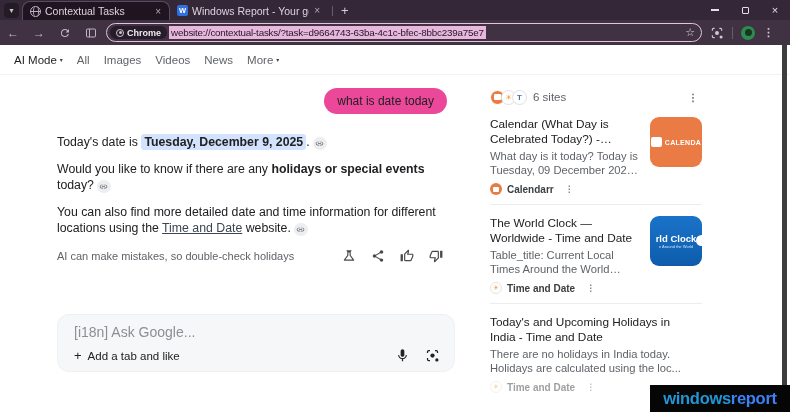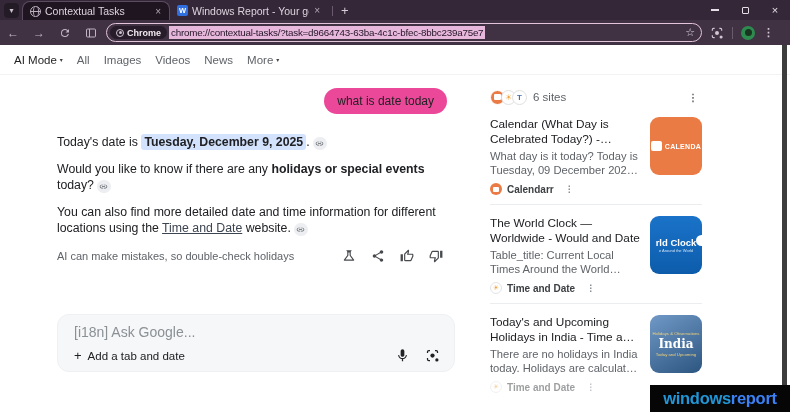--- a/index.html
+++ b/index.html
@@ -90,21 +90,21 @@
   .card-title { font-size:11.8px; line-height:14.5px; color:#202124; margin-bottom:4px; display:-webkit-box; -webkit-line-clamp:2; -webkit-box-orient:vertical; overflow:hidden; }
   .card-snippet { font-size:11.2px; line-height:13.5px; color:#5f6368; margin-bottom:6px; display:-webkit-box; -webkit-line-clamp:2; -webkit-box-orient:vertical; overflow:hidden; }
   .card-src { display:flex; align-items:center; gap:5px; }
   .card-src.faded { opacity:.5; }
   .src-fav { width:12px; height:12px; border-radius:50%; display:flex; align-items:center; justify-content:center; flex-shrink:0; }
   .src-fav.orange { background:#eb7b44; }
   .src-fav.orange::after { content:""; width:6px; height:5px; background:#fff; border-radius:1px; }
   .src-fav.sun { background:#fff; border:1px solid #e4e4e4; color:#f0a23c; font-size:7px; }
   .src-name { font-size:10px; color:#3c4043; font-weight:bold; }
   .card-kebab { color:#80868b; font-size:9px; font-weight:bold; margin-left:6px; }
-  .thumb { width:52px; height:58px; border-radius:9px; flex-shrink:0; overflow:hidden; position:relative; display:flex; flex-direction:column; align-items:center; justify-content:center;text-align:center; }
+  .thumb { width:52px; height:50px; border-radius:9px; flex-shrink:0; overflow:hidden; position:relative; display:flex; flex-direction:column; align-items:center; justify-content:center;text-align:center; }
   .thumb-cal { background:#eb7b44; flex-direction:row; gap:3px; }
   .cal-glyph { width:11px; height:10px; background:#fff; border-radius:2px; flex-shrink:0; }
   .thumb-cal-label { color:#fff; font-weight:bold; font-size:7px; letter-spacing:.3px; white-space:nowrap; }
   .thumb-wc { background:linear-gradient(180deg,#1a73c9,#0d5cab); }
   .wc-label { color:#fff; font-weight:bold; font-size:9.5px; white-space:nowrap; }
   .wc-sub { color:#cfe2f5; font-size:4px; white-space:nowrap; }
   .wc-notch { position:absolute; right:-5px; top:19px; width:11px; height:11px; border-radius:50%; background:#fff; }
   .thumb-in { background:linear-gradient(150deg,#7199c7,#2c5580); gap:1px; }
   .in-top,.in-sub { color:#f0d27a; font-size:4.3px; white-space:nowrap; }
   .in-label { color:#fff; font-family:"DejaVu Serif",serif; font-size:12px; font-weight:bold; }
@@ -161,21 +161,21 @@
       <svg width="12" height="12" viewBox="0 0 24 24" fill="none" stroke="#c2b4c4" stroke-width="2">
           <rect x="3" y="4" width="18" height="16" rx="2"></rect>
           <line x1="9" y1="4" x2="9" y2="20"></line>
         </svg>
     </span>
     <div class="omnibox">
       <span class="chip">
         <span class="chip-ico"></span>
         <span>Chrome</span>
       </span>
-      <span class="url">chrome://contextual-tasks/?task=d9664743-63ba-4c1c-bfec-8bbc239a75e7</span>
+      <span class="url">website://contextual-tasks/?task=d9664743-63ba-4c1c-bfec-8bbc239a75e7</span>
       <span class="omni-star">☆</span>
     </div>
     <div class="tb-right">
       <svg width="14" height="14" viewBox="0 0 24 24">
           <path fill="none" stroke="#d3c7d4" stroke-width="2" d="M8 4H6a2 2 0 0 0-2 2v2m0 8v2a2 2 0 0 0 2 2h2m8-16h2a2 2 0 0 1 2 2v2"></path>
           <circle cx="12" cy="12" r="3.4" fill="#d3c7d4"></circle>
           <circle cx="19" cy="19" r="2.6" fill="#d3c7d4"></circle>
         </svg>
       <span class="tb-sep"></span>
       <span class="avatar"></span>
@@ -242,21 +242,21 @@
           </svg>
       </span>
     </div>
   </div>
 
   <div class="composer">
     <input type="text" placeholder="[i18n] Ask Google..." style="">
     <div class="composer-row">
       <span class="add-tab">
         <span class="plus">+</span>
-        <span>Add a tab and date</span>
+        <span>Add a tab and like</span>
       </span>
       <span class="composer-icons">
         <svg viewBox="0 0 24 24">
             <path d="M12 14c1.66 0 2.99-1.34 2.99-3L15 5c0-1.66-1.34-3-3-3S9 3.34 9 5v6c0 1.66 1.34 3 3 3zm5.3-3c0 3-2.54 5.1-5.3 5.1S6.7 14 6.7 11H5c0 3.41 2.72 6.23 6 6.72V21h2v-3.28c3.28-.48 6-3.3 6-6.72h-1.7z"></path>
           </svg>
         <svg viewBox="0 0 24 24">
             <path fill="none" stroke="#202124" stroke-width="2" d="M8 4H6a2 2 0 0 0-2 2v2m0 8v2a2 2 0 0 0 2 2h2m8-16h2a2 2 0 0 1 2 2v2"></path>
             <circle cx="12" cy="12" r="3.4"></circle>
             <circle cx="19" cy="19" r="2.6"></circle>
           </svg>
@@ -286,21 +286,21 @@
         </div>
       </div>
       <div class="thumb thumb-cal">
         <span class="cal-glyph"></span>
         <span class="thumb-cal-label">CALENDA</span>
       </div>
     </div>
 
     <div class="card">
       <div class="card-txt">
-        <div class="card-title">The World Clock — Worldwide - Would and Date</div>
+        <div class="card-title">The World Clock — Worldwide - Time and Date</div>
         <div class="card-snippet">Table_title: Current Local Times Around the World Table_content:...</div>
         <div class="card-src">
           <span class="src-fav sun">☀</span>
           <span class="src-name">Time and Date</span>
           <span class="card-kebab">⋮</span>
         </div>
       </div>
       <div class="thumb thumb-wc">
         <span class="wc-label">rld Clock</span>
         <span class="wc-sub">e Around the World</span>
@@ -311,25 +311,20 @@
     <div class="card">
       <div class="card-txt">
         <div class="card-title">Today's and Upcoming Holidays in India - Time and Date</div>
         <div class="card-snippet">There are no holidays in India today. Holidays are calculated using the loc...</div>
         <div class="card-src faded">
           <span class="src-fav sun">☀</span>
           <span class="src-name">Time and Date</span>
           <span class="card-kebab">⋮</span>
         </div>
       </div>
-      <div class="thumb thumb-in">
-        <span class="in-top">Holidays &amp; Observations</span>
-        <span class="in-label">India</span>
-        <span class="in-sub">Today and Upcoming</span>
-      </div>
     </div>
   </div>
 
   <div class="scrollbar"></div>
 
   <div class="watermark">
     <span class="wm-blue">windows</span>
       <span class="wm-white">report</span>
   </div>
 

